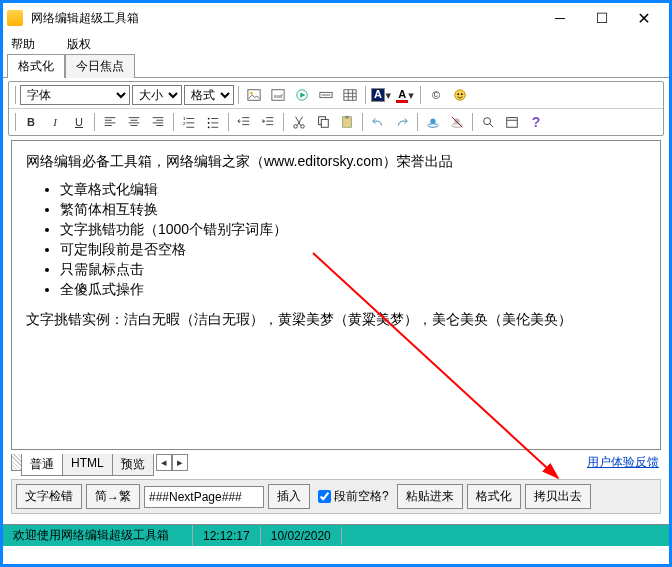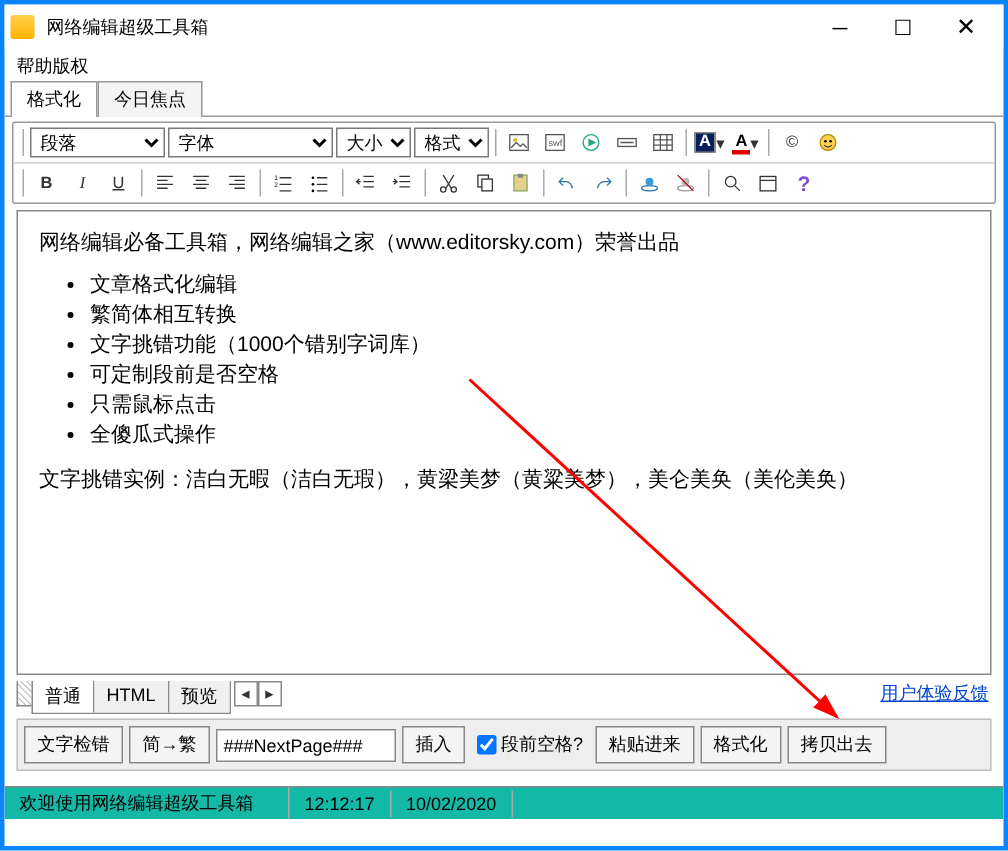--- a/index.html
+++ b/index.html
@@ -2,21 +2,21 @@
 <html><head>
 <meta charset="utf-8">
 <style>
 * { box-sizing: border-box; margin: 0; padding: 0; }
 body { font-family: "Microsoft YaHei", SimSun, sans-serif; font-size: 12px; background: #fff; width: 672px; height: 567px; position: relative; border: 3px solid #0a84ff; }
 .titlebar { height: 30px; background: #fff; display: flex; align-items: center; padding: 0 4px; }
 .app-icon { width: 16px; height: 16px; background: linear-gradient(#ffd24a,#ffb200); margin-right: 8px; border-radius: 2px; }
 .title-text { flex: 1; color: #000; font-size: 12px; }
 .win-btn { width: 42px; height: 28px; display: flex; align-items: center; justify-content: center; font-size: 14px; color: #000; }
 .win-btn.close { font-size: 16px; }
-.menubar { height: 22px; display: flex; align-items: center; padding: 0 8px; gap: 0; color: #000; }
+.menubar { height: 22px; display: flex; align-items: center; padding: 0 8px; gap: 32px; color: #000; }
 .tabs1 { height: 23px; display: flex; align-items: flex-end; border-bottom: 1px solid #999; padding-left: 4px; }
 .tab1 { border: 1px solid #999; border-bottom: none; padding: 3px 10px 3px; background: #f4f4f4; font-size: 12px; position: relative; top: 1px; }
 .tab1.active { background: #fff; }
 .toolbar-wrap { border: 1px solid #999; margin: 3px 5px; border-radius: 2px; }
 .toolbar { display: flex; align-items: center; padding: 3px 4px; gap: 2px; flex-wrap: nowrap; }
 .toolbar + .toolbar { border-top: 1px solid #ccc; }
 .sel { height: 20px; border: 1px solid #7a7a7a; background: #fff; font-size: 12px; padding: 0 2px; font-family: inherit; }
 .sel.w1 { width: 90px; } .sel.w2 { width: 110px; } .sel.w3 { width: 50px; } .sel.w4 { width: 50px; }
 .tbtn { width: 22px; height: 20px; display: flex; align-items: center; justify-content: center; border: 1px solid transparent; font-size: 11px; color: #333; }
 .tbtn svg { width: 14px; height: 14px; }
@@ -63,21 +63,20 @@
 </div>
 
 <div class="tabs1">
   <div class="tab1 active">格式化</div>
   <div class="tab1">今日焦点</div>
 </div>
 
 <div class="toolbar-wrap">
   <div class="toolbar">
     <div class="sep"></div>
-    <select class="sel w1"><option>段落</option></select>
     <select class="sel w2"><option>字体</option></select>
     <select class="sel w3"><option>大小</option></select>
     <select class="sel w4"><option>格式</option></select>
     <div class="sep"></div>
     <div class="tbtn">
         <svg viewBox="0 0 16 16">
           <rect x="1" y="2" width="14" height="12" fill="none" stroke="#555"></rect>
           <circle cx="5" cy="6" r="1.5" fill="#e7b416"></circle>
           <path d="M2 12l4-4 3 3 2-2 3 3" fill="none" stroke="#555"></path>
         </svg>

